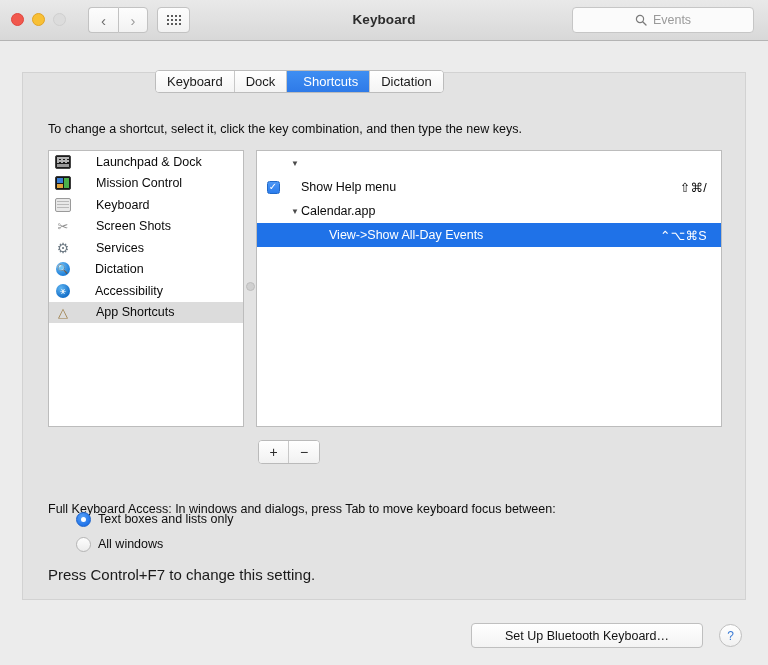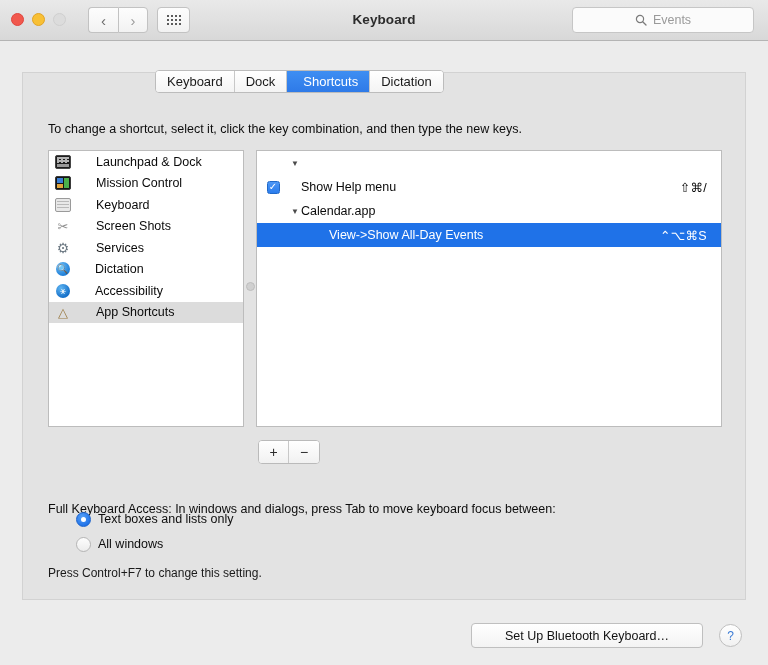--- a/index.html
+++ b/index.html
@@ -382,21 +382,21 @@
   .radio.checked::after {
     content: "";
     width: 5px; height: 5px;
     border-radius: 50%;
     background: #ffffff;
   }
 
   #fka-hint {
     position: absolute;
     left: 48px; top: 566px;
-    font-size: 12px;
+    font-size: 15px;
     color: #1a1a1a;
     white-space: nowrap;
   }
 
   
   #bt-keyboard-btn {
     position: absolute;
     left: 471px; top: 623px;
     width: 232px; height: 25px;
     background: linear-gradient(to bottom, #ffffff, #f3f3f3);

